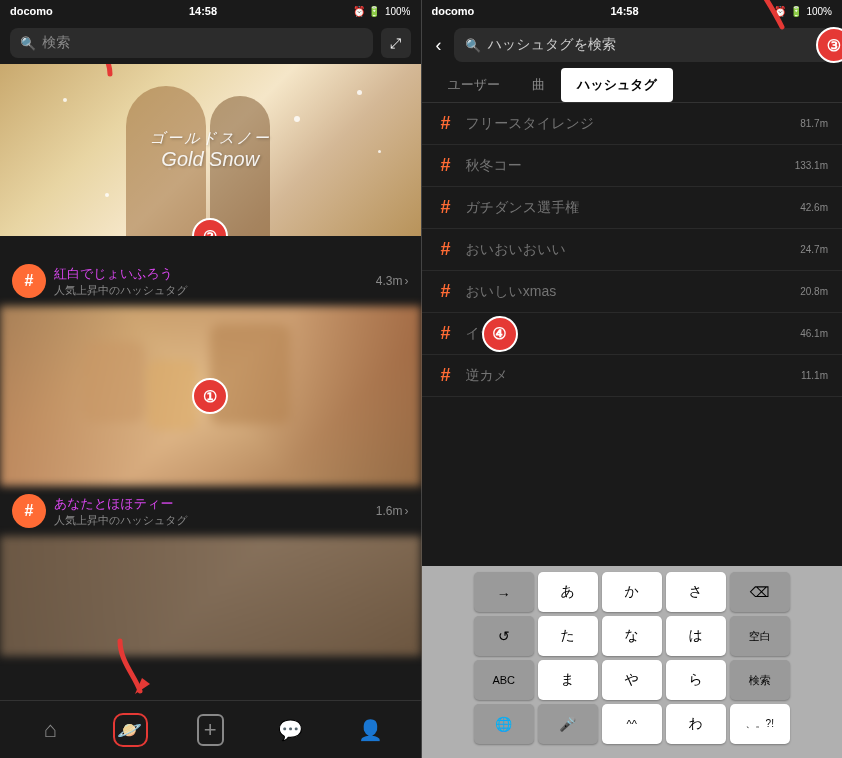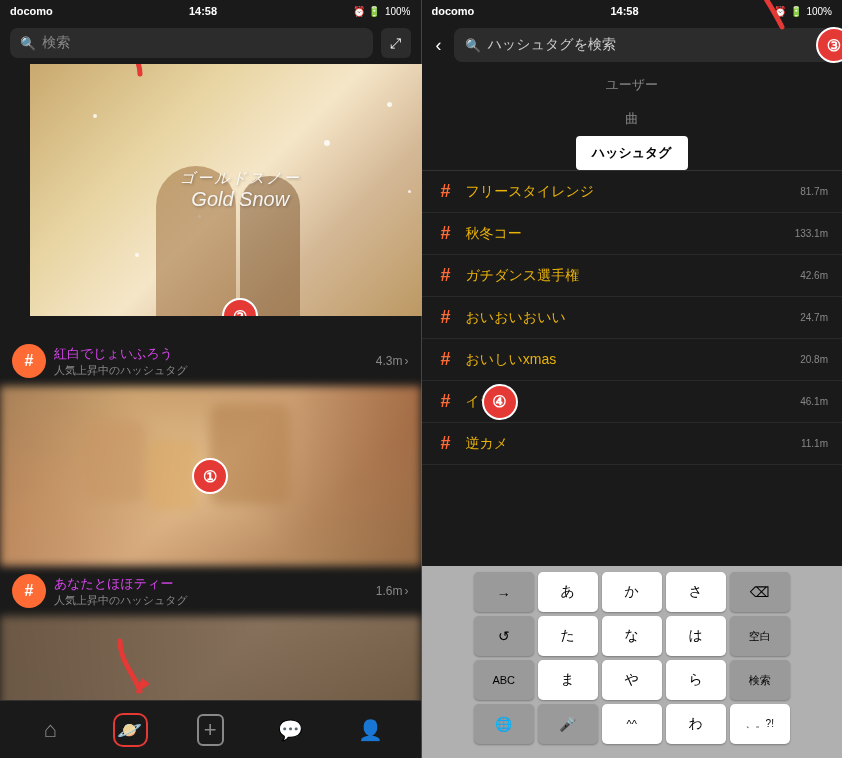--- a/index.html
+++ b/index.html
@@ -71,25 +71,24 @@
       border-radius: 6px;
       display: flex;
       align-items: center;
       justify-content: center;
       color: #fff;
       font-size: 14px;
     }
 
     .hero-image {
       width: 100%;
-      height: 252px;
+      height: 172px;
       background: linear-gradient(135deg, #c9a96e 0%, #e8d5a3 30%, #f5e6c8 50%, #d4b896 70%, #b8935a 100%);
       position: relative;
       overflow: hidden;
-      margin-left: 30px;
     }
 
     .hero-text-overlay {
       position: absolute;
       top: 50%;
       left: 50%;
       transform: translate(-50%, -50%);
       text-align: center;
       color: rgba(255,255,255,0.9);
       font-size: 18px;
@@ -263,21 +262,20 @@
       display: flex;
       align-items: center;
       gap: 6px;
     }
 
     .tabs-row {
       display: flex;
       align-items: center;
       padding: 0 10px;
       border-bottom: 1px solid #333;
-      flex-direction: column;
     }
 
     .tab-item {
       padding: 8px 16px;
       font-size: 13px;
       color: #888;
       cursor: pointer;
     }
 
     .tab-item.active-tab {
@@ -304,21 +302,21 @@
     .ht-hash {
       color: #ff6b35;
       font-size: 18px;
       font-weight: bold;
       width: 20px;
       text-align: center;
     }
 
     .ht-name {
       flex: 1;
-      color: #eab308;
+      color: #737373;
       font-size: 14px;
     }
 
     .ht-count {
       color: #888;
       font-size: 10px;
     }
 
     
     .keyboard-container {

